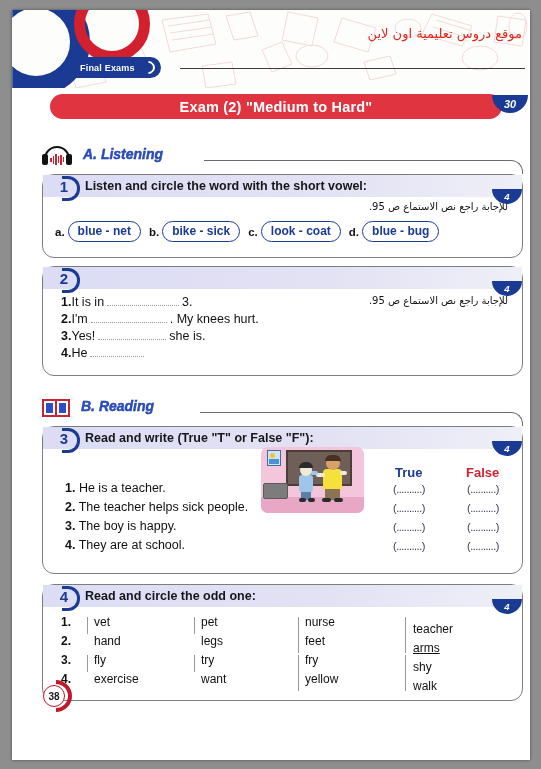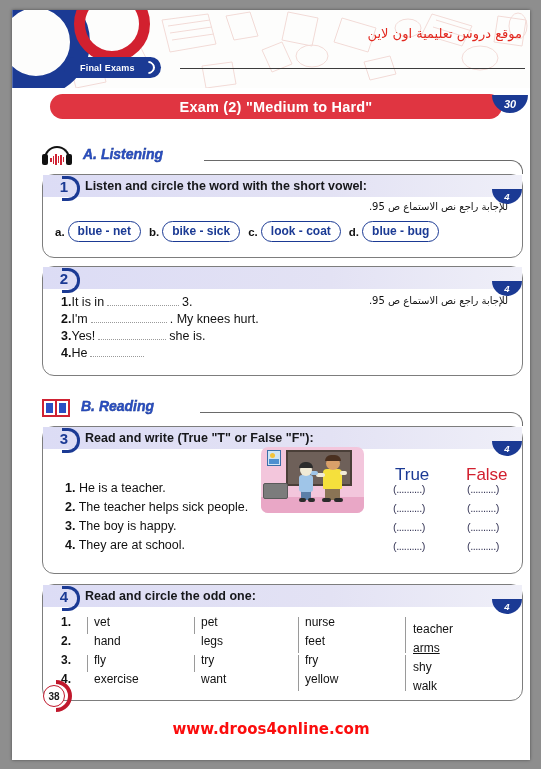--- a/index.html
+++ b/index.html
@@ -190,21 +190,21 @@
     border-bottom: 1.3px dotted #9a9a9a;
     margin: 0 3px;
   }
 
   
   .tf-list { position: absolute; left: 22px; top: 52px; }
   .tf-item { font-size: 12.5px; color: #111; line-height: 19px; white-space: nowrap; }
   .tf-item b { font-weight: 700; }
   .tf-head {
     position: absolute; top: 38px;
-    font-size: 17px; font-weight: 400;
+    font-size: 13px; font-weight: 700;
   }
   .tf-head.t { left: 352px; color: #1b3a94; }
   .tf-head.f { left: 423px; color: #d2202f; }
   .tf-cells { position: absolute; top: 56px; }
   .tf-cell {
     position: absolute; font-size: 11px; color: #3a3a5a;
     letter-spacing: -.5px;
   }
   .illus {
     position: absolute; left: 218px; top: 20px;
@@ -555,15 +555,14 @@
         <span class="c c3">yellow</span>
         <span class="c c4" style="top:7px;">walk</span>
       </div>
     </div>
   </div>
 
   <div class="page-badge">
     <span class="ring"></span>
     <span class="inner">38</span>
   </div>
-  <div class="site-url">www.droos4online.com</div>
 
 </div>
 
 </body></html>

